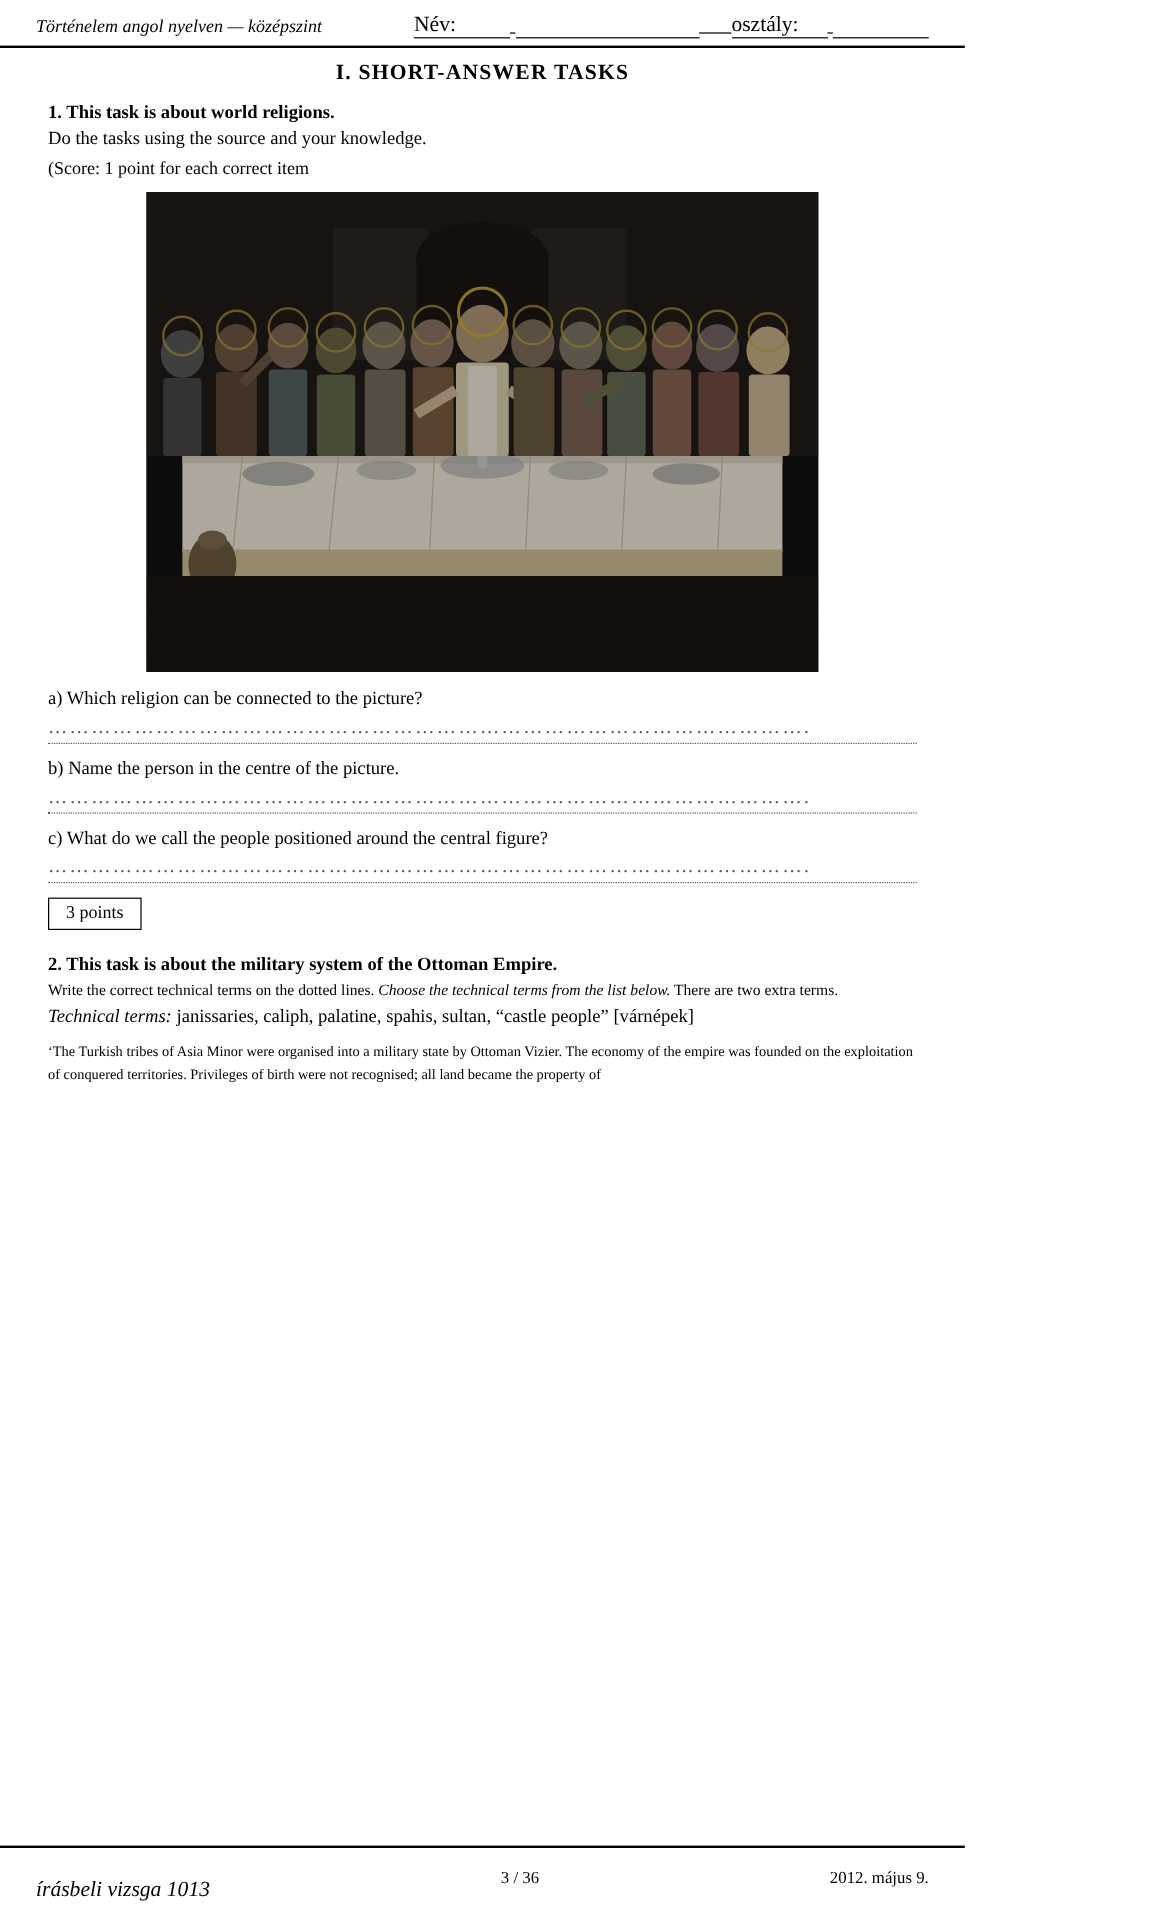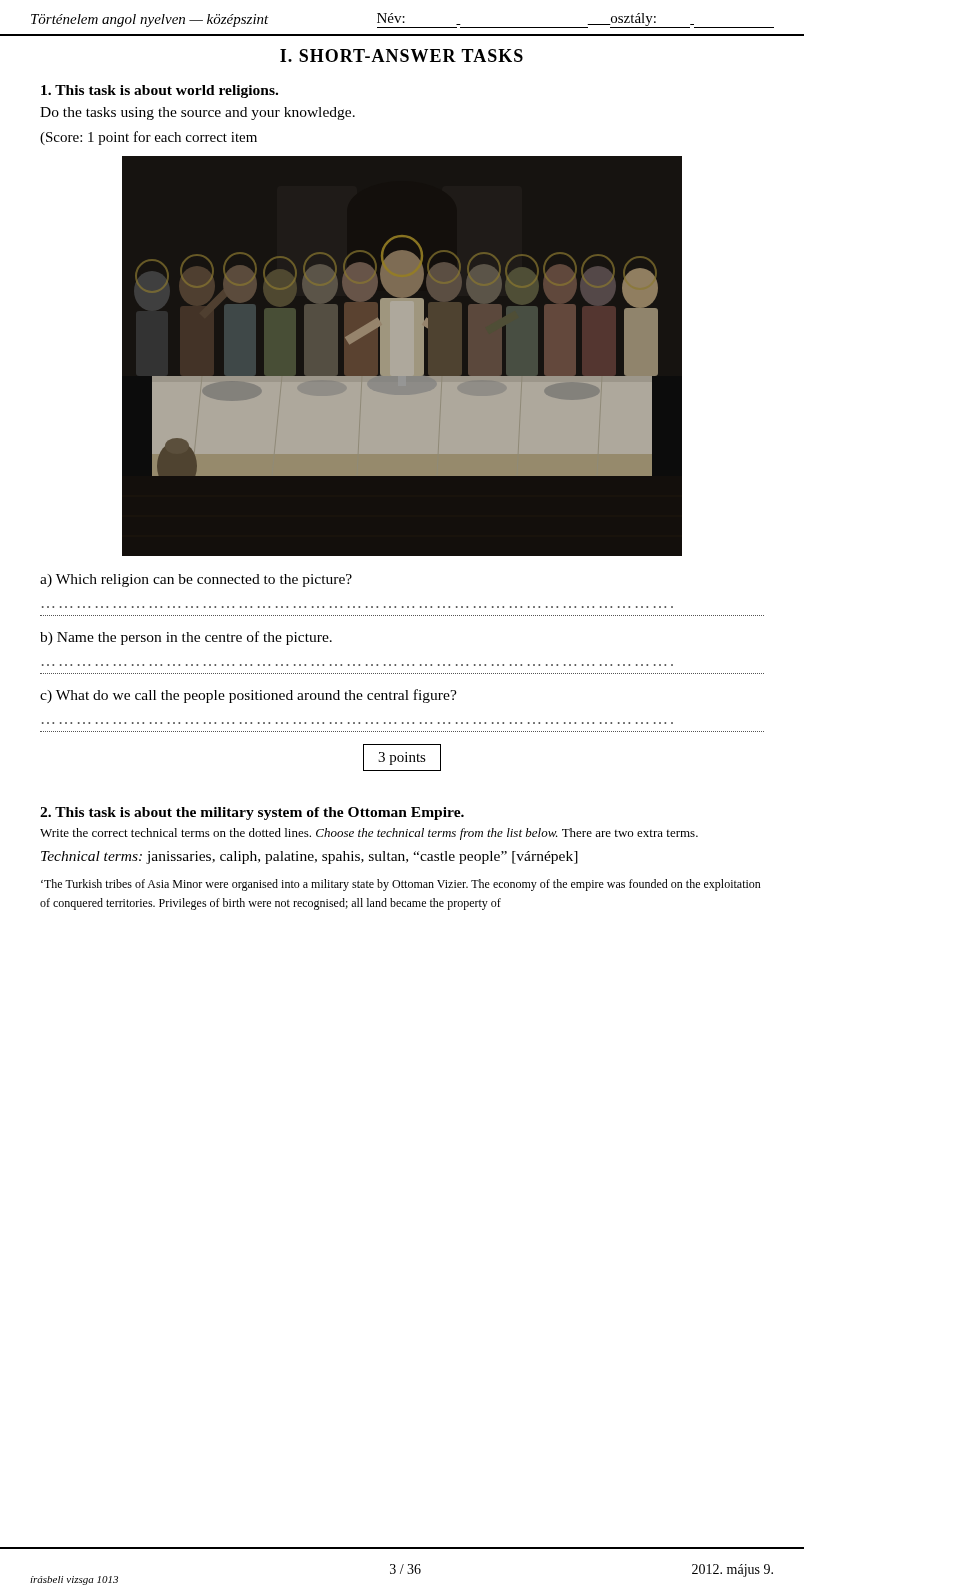--- a/index.html
+++ b/index.html
@@ -35,21 +35,21 @@
       padding: 10px 30px 6px 30px;
       border-bottom: 2px solid #000;
     }
 
     .header-left {
       font-size: 15px;
       font-style: italic;
     }
 
     .header-right {
-      font-size: 15px;
+      font-size: 18px;
       text-decoration: underline;
     }
 
     .header-right span {
       border-bottom: 1px solid #000;
       display: inline-block;
       min-width: 80px;
     }
 
     
@@ -117,22 +117,22 @@
       border-bottom: 1px dotted #555;
       width: 100%;
       height: 22px;
       margin-bottom: 12px;
       display: block;
     }
 
     
     .points-badge-wrapper {
       display: flex;
-      justify-content: center;
-      margin-bottom: 32px;
+      justify-content: flex-start;
+      margin-bottom: 20px;
       margin-top: 4px;
     }
 
     .points-badge {
       border: 1.5px solid #000;
       padding: 4px 14px;
       font-size: 15px;
       font-weight: normal;
       display: inline-block;
     }
@@ -164,21 +164,21 @@
     .footer {
       border-top: 2px solid #000;
       display: flex;
       justify-content: space-between;
       align-items: center;
       padding: 6px 30px;
       margin-top: auto;
     }
 
     .footer-left {
-      font-size: 11px;
+      font-size: 18px;
       font-style: italic;
       margin-top: 18px;
     }
 
     .footer-center {
       font-size: 14px;
     }
 
     .footer-right {
       font-size: 14px;

